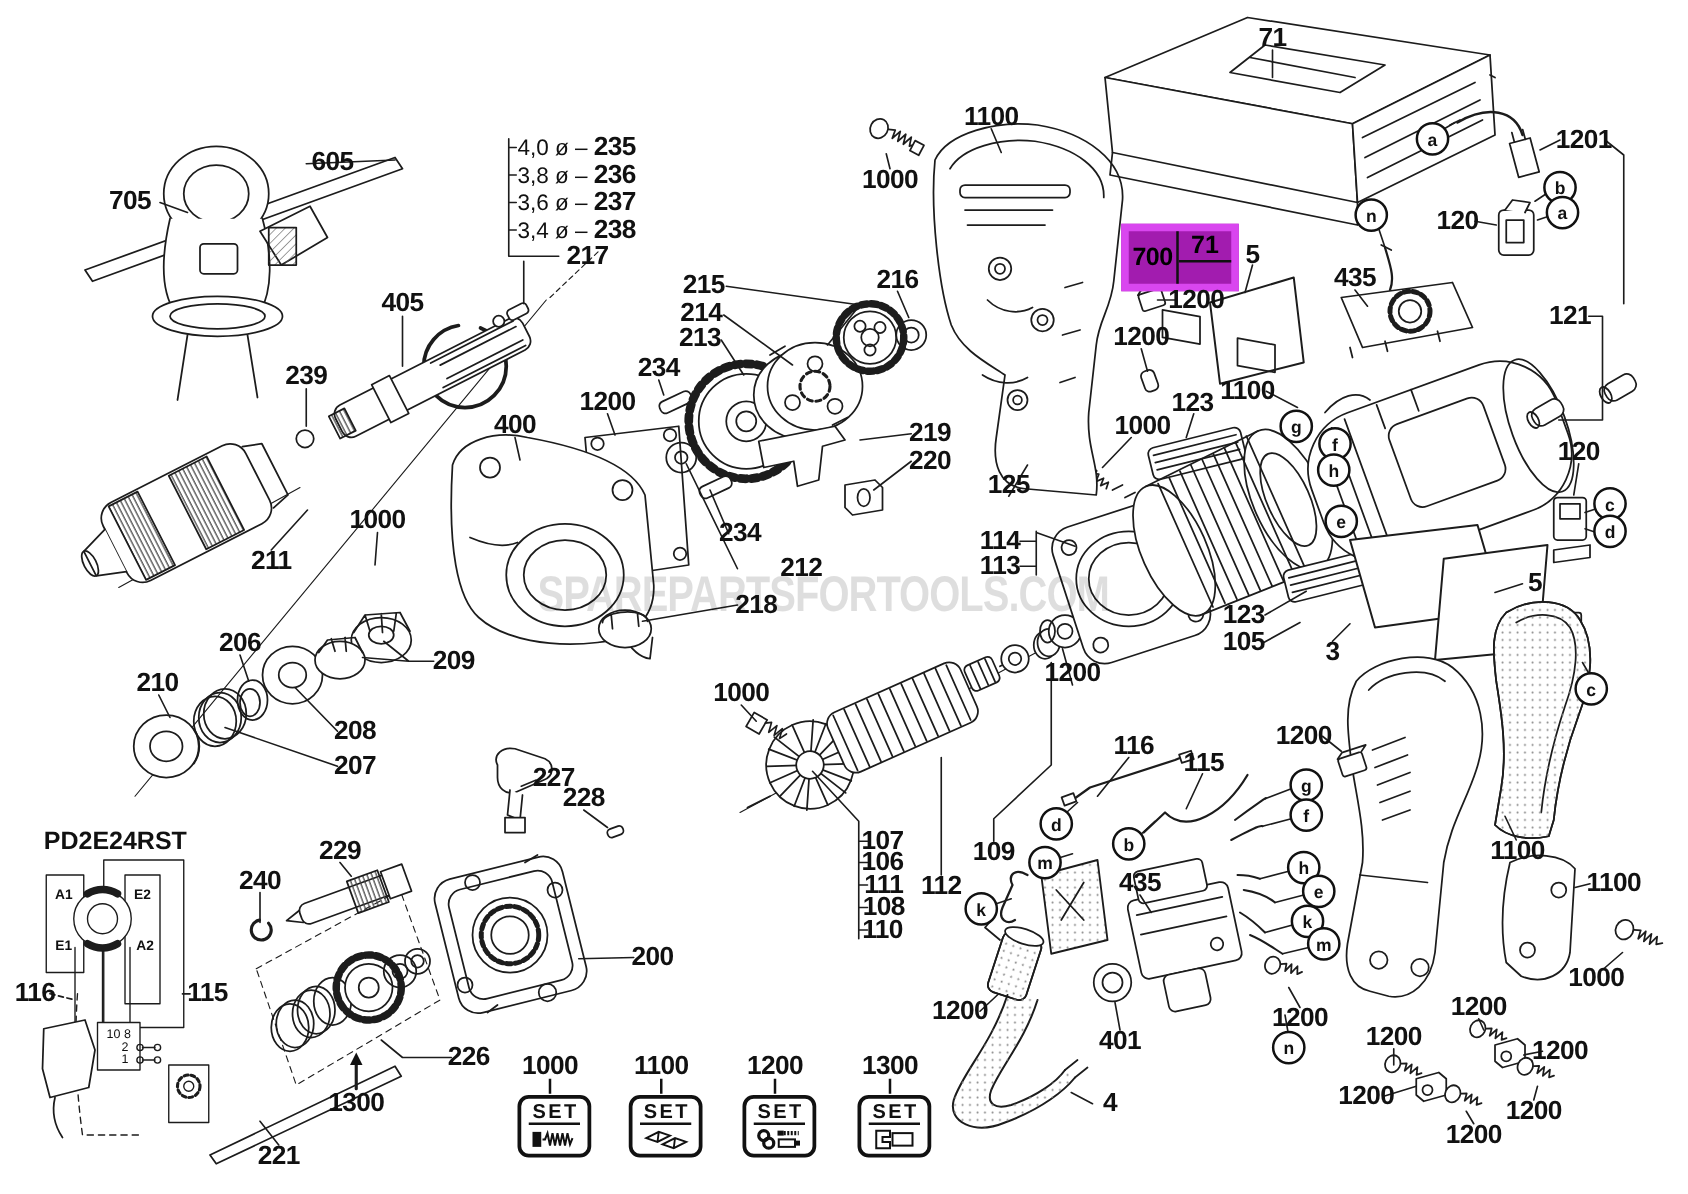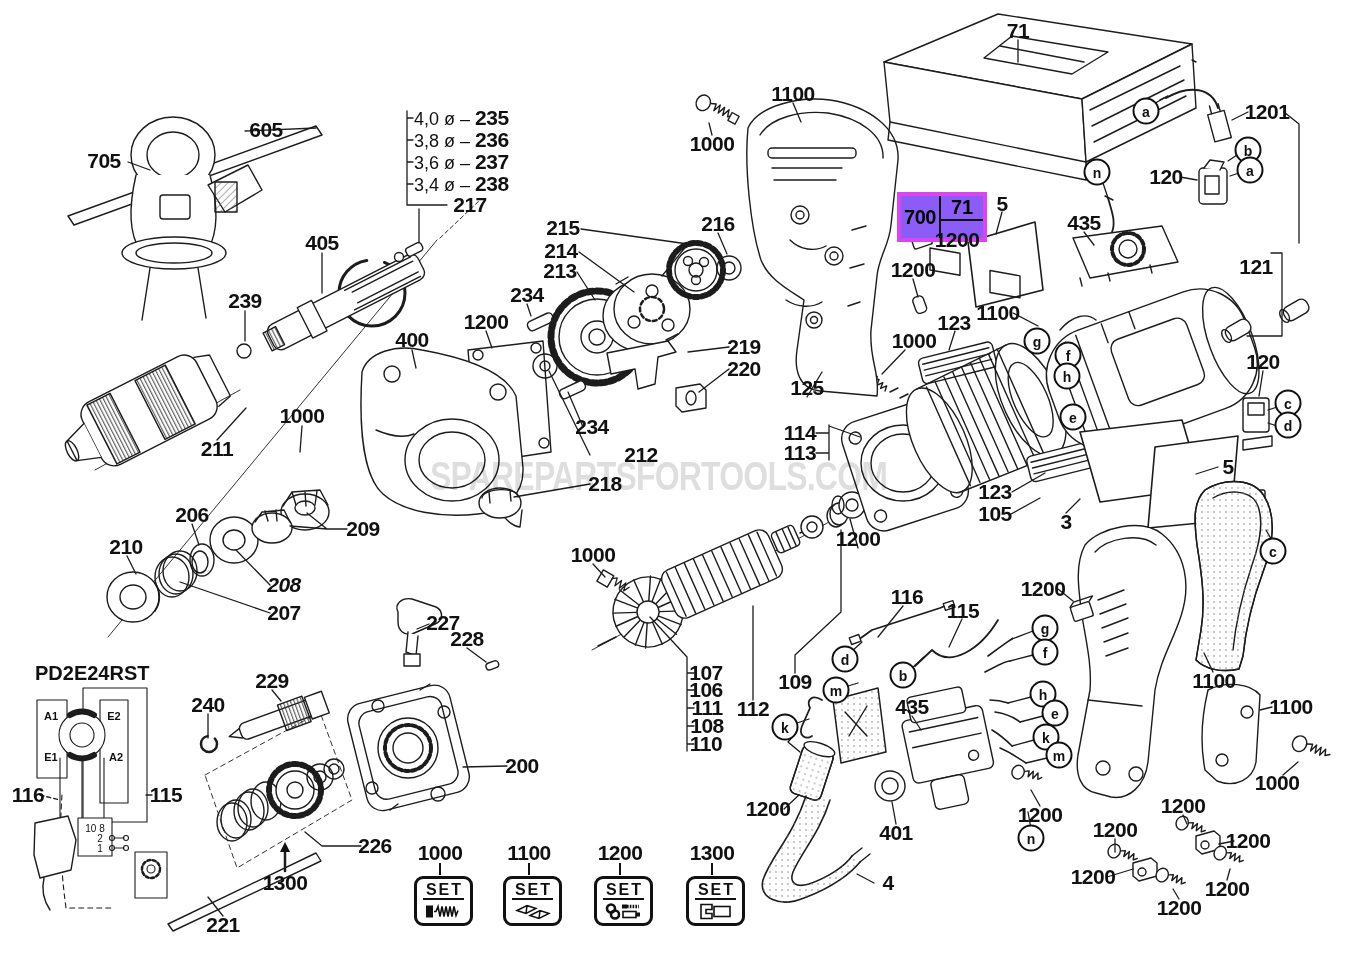--- a/index.html
+++ b/index.html
@@ -13,22 +13,22 @@
         border-radius:50%;background:#fff;font-weight:bold;font-size:14px;color:#111;
         display:flex;align-items:center;justify-content:center;z-index:6;}
   .dia-row{position:absolute;transform:translate(0,-50%);font-size:18px;color:#111;white-space:nowrap;z-index:5;}
   .dia-row b{font-size:21px;letter-spacing:-0.5px;}
   .wm{position:absolute;left:430px;top:452px;font-weight:bold;font-size:40px;line-height:48px;
       color:rgba(0,0,0,0.13);white-space:nowrap;transform:scaleX(0.80);transform-origin:left center;
       letter-spacing:-1px;z-index:2;}
   .model-title{position:absolute;left:35px;top:662px;font-weight:bold;font-size:20px;color:#111;z-index:5;}
   .wd{position:absolute;transform:translate(-50%,-50%);font-weight:bold;font-size:11px;color:#111;z-index:5;}
   .wd.small{font-size:10px;font-weight:normal;}
-  .ref-table{position:absolute;left:897px;top:192px;width:82px;height:42px;border:4px solid #d946ef;
-             display:grid;grid-template-columns:40px 1fr;grid-template-rows:1fr 1fr;background:#8b5cf6;z-index:5;}
+  .ref-table{position:absolute;left:897px;top:179px;width:82px;height:42px;border:6px solid #d946ef;
+             display:grid;grid-template-columns:40px 1fr;grid-template-rows:1fr 1fr;background:#a21caf;z-index:5;}
   .ref-table .cl{grid-row:1/3;border-right:2px solid #111;display:flex;align-items:center;justify-content:center;
                  font-weight:bold;font-size:20px;letter-spacing:-0.5px;}
   .ref-table .crt{border-bottom:2px solid #111;display:flex;align-items:center;justify-content:center;
                   font-weight:bold;font-size:20px;}
   .set-box{position:absolute;width:53px;height:44px;border:3px solid #111;border-radius:9px;background:#fff;
            display:flex;flex-direction:column;align-items:center;z-index:5;}
   .set-box .st{font-weight:bold;font-size:16px;letter-spacing:2px;line-height:17px;border-bottom:2px solid #111;
                padding:1px 1px 0 3px;margin-top:1px;color:#111;}
   .set-box .ic{flex:1;display:flex;align-items:center;justify-content:center;width:100%;}
   .set-box .ic svg{width:38px;height:19px;}
@@ -561,21 +561,21 @@
       <div class="plbl" style="left: 744px; top: 347px;">219</div>
       <div class="plbl" style="left: 744px; top: 369px;">220</div>
       <div class="plbl" style="left: 302px; top: 416px;">1000</div>
       <div class="plbl" style="left: 217px; top: 449px;">211</div>
       <div class="plbl" style="left: 592px; top: 427px;">234</div>
       <div class="plbl" style="left: 604px; top: 455px; margin-left: 37px;">212</div>
       <div class="plbl" style="left: 605px; top: 484px;">218</div>
       <div class="plbl" style="left: 192px; top: 515px;">206</div>
       <div class="plbl" style="left: 126px; top: 547px;">210</div>
       <div class="plbl" style="left: 363px; top: 529px;">209</div>
-      <div class="plbl" style="left: 284px; top: 585px; font-style: italic;">208</div>
+      <div class="plbl" style="left: 284px; top: 585px;">208</div>
       <div class="plbl" style="left: 284px; top: 613px;">207</div>
       <div class="plbl" style="left: 443px; top: 623px;">227</div>
       <div class="plbl" style="left: 467px; top: 639px;">228</div>
       <div class="plbl" style="left: 272px; top: 681px;">229</div>
       <div class="plbl" style="left: 208px; top: 705px;">240</div>
       <div class="plbl" style="left: 285px; top: 883px;">1300</div>
       <div class="plbl" style="left: 223px; top: 925px;">221</div>
       <div class="plbl" style="left: 375px; top: 846px;">226</div>
       <div class="plbl" style="left: 522px; top: 766px;">200</div>
       <div class="plbl" style="left: 593px; top: 555px;">1000</div>
@@ -597,21 +597,21 @@
       <div class="plbl" style="left: 998px; top: 313px;">1100</div>
       <div class="plbl" style="left: 957px; top: 240px;">1200</div>
       <div class="plbl" style="left: 913px; top: 270px;">1200</div>
       <div class="plbl" style="left: 1002px; top: 204px;">5</div>
       <div class="plbl" style="left: 1084px; top: 223px;">435</div>
       <div class="plbl" style="left: 1018px; top: 31px;">71</div>
       <div class="plbl" style="left: 793px; top: 94px;">1100</div>
       <div class="plbl" style="left: 712px; top: 144px;">1000</div>
       <div class="plbl" style="left: 1267px; top: 112px;">1201</div>
       <div class="plbl" style="left: 1166px; top: 177px;">120</div>
-      <div class="plbl" style="left: 1256px; top: 267px;">121</div>
+      <div class="plbl" style="left: 1256px; top: 253px;">121</div>
       <div class="plbl" style="left: 1263px; top: 362px;">120</div>
       <div class="plbl" style="left: 1228px; top: 467px;">5</div>
       <div class="plbl" style="left: 1066px; top: 522px;">3</div>
       <div class="plbl" style="left: 1043px; top: 589px;">1200</div>
       <div class="plbl" style="left: 1214px; top: 681px;">1100</div>
       <div class="plbl" style="left: 1291px; top: 707px;">1100</div>
       <div class="plbl" style="left: 1277px; top: 783px;">1000</div>
       <div class="plbl" style="left: 907px; top: 597px;">116</div>
       <div class="plbl" style="left: 963px; top: 611px;">115</div>
       <div class="plbl" style="left: 912px; top: 707px;">435</div>

